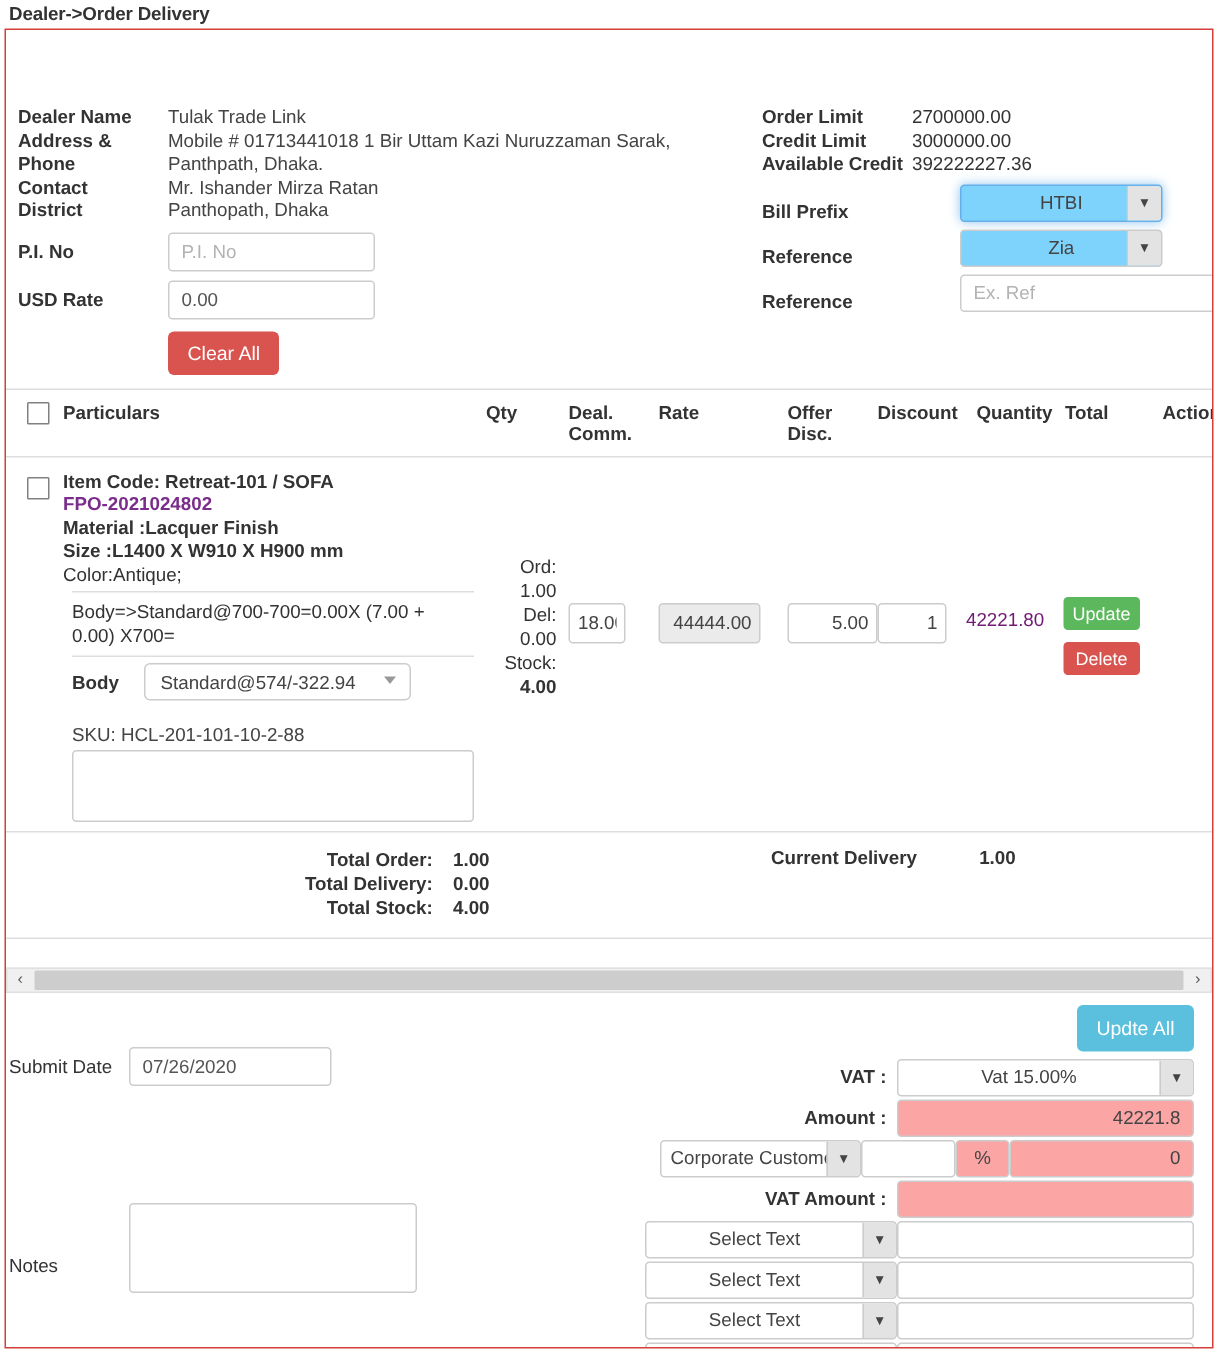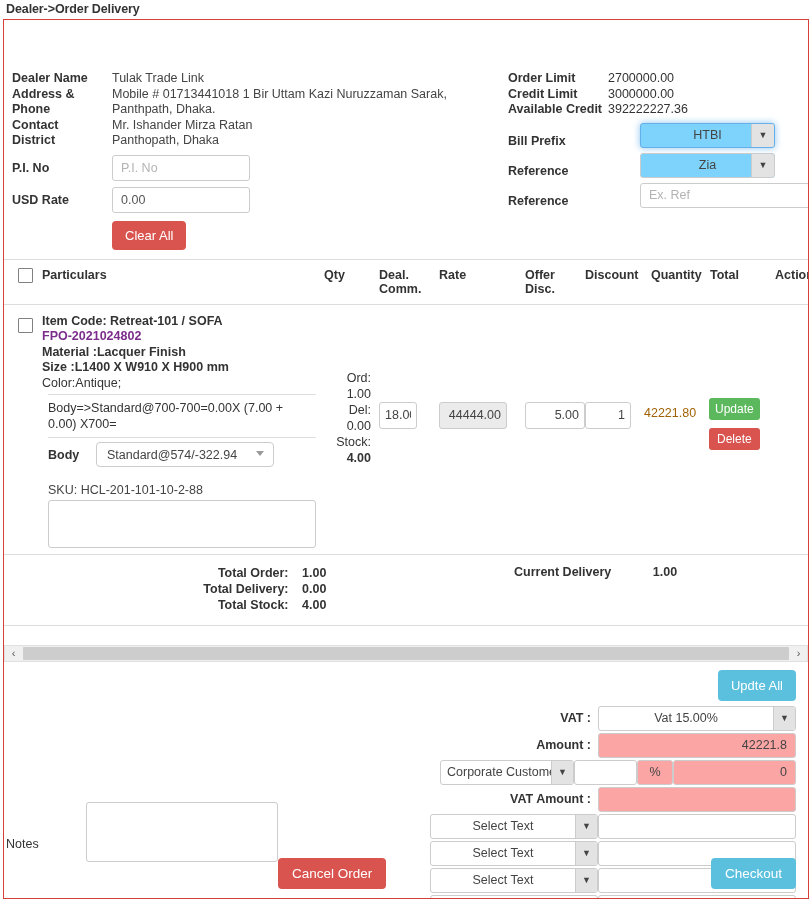--- a/index.html
+++ b/index.html
@@ -124,21 +124,21 @@
   .in-num{
     width:40px;height:27px;box-sizing:border-box;text-align:right;
     border:1px solid #ccc;border-radius:3px;font-size:12.5px;color:#444;
     padding:4px 5px;font-family:"Liberation Sans",sans-serif;background:#fff;
   }
   .in-deal{width:38px;}
   .in-rate{width:68px;background:#ebebeb;}
   .in-offer{width:60px;}
   .in-disc{width:50px;}
   .in-quant{width:46px;}
-  .total-val{font-weight:normal;color:#a16207;margin-top:47px;}
+  .total-val{font-weight:normal;color:#701a75;margin-top:47px;}
   .btn-upd{background:#5cb85c;padding:4px 6px;font-size:12px;border-radius:3px;display:block;}
   .btn-del{background:#d9534f;padding:4px 8px;font-size:12px;border-radius:3px;display:block;margin-top:8px;}
   
   .totals{display:flex;padding:10px 0 12px 0;border-bottom:1px solid #dddddd;}
   .tot-left{width:340px;flex:0 0 340px;text-align:right;padding-right:5px;}
   .tot-left div{line-height:16px;}
   .tot-left b{font-weight:bold;}
   .tot-val{display:inline-block;width:42px;text-align:left;padding-left:10px;font-weight:bold;}
   .tot-mid{padding-left:165px;font-weight:bold;}
   .tot-mid .cd-val{display:inline-block;padding-left:38px;}
@@ -426,25 +426,25 @@
     <div class="frow">
       <div class="fbox white w168"></div>
       <div class="fbox white w198"></div>
     </div>
 
     <div class="frow">
       <div class="flbl">Payable :</div>
       <div class="fbox w198">42221.8</div>
     </div>
 
+    <div class="submit-wrap">
+      <div class="submit-lbl">Submit Date</div>
+      <input class="txt date-input" type="text" value="07/26/2020" style="">
+    </div>
 
     <div class="notes-wrap">
       <div class="notes-lbl">Notes</div>
       <textarea class="txt notes-area" style=""></textarea>
     </div>
   </div>
 
-  <div class="footer">
-    <button class="btn btn-cancel">Cancel Order</button>
-    <button class="btn btn-checkout">Checkout</button>
-  </div>
 
 </div>
 
 </body></html>

